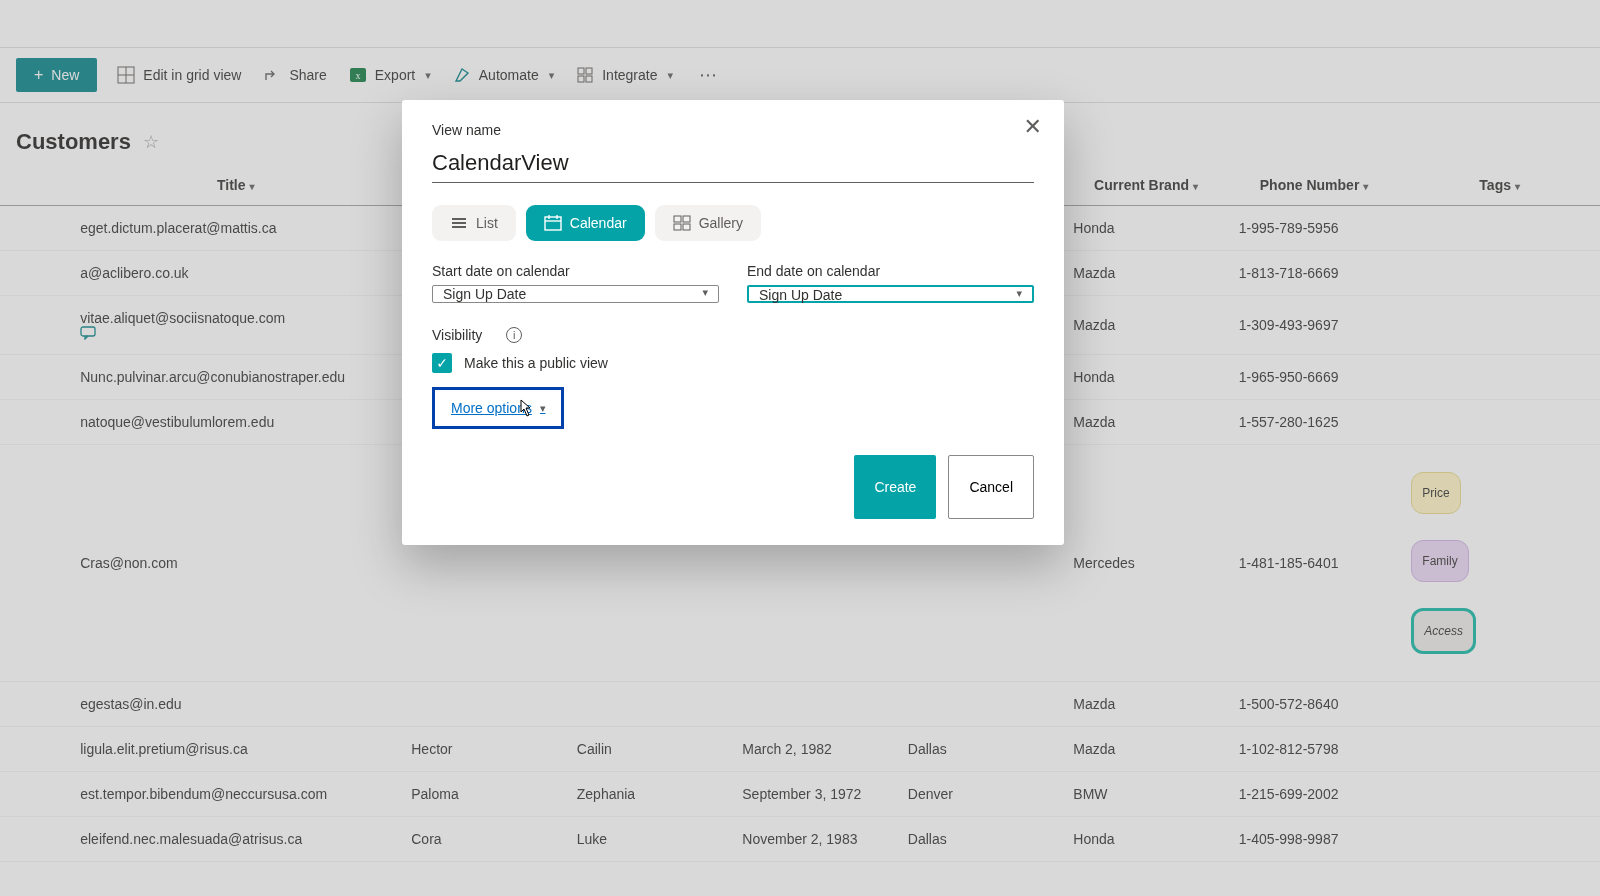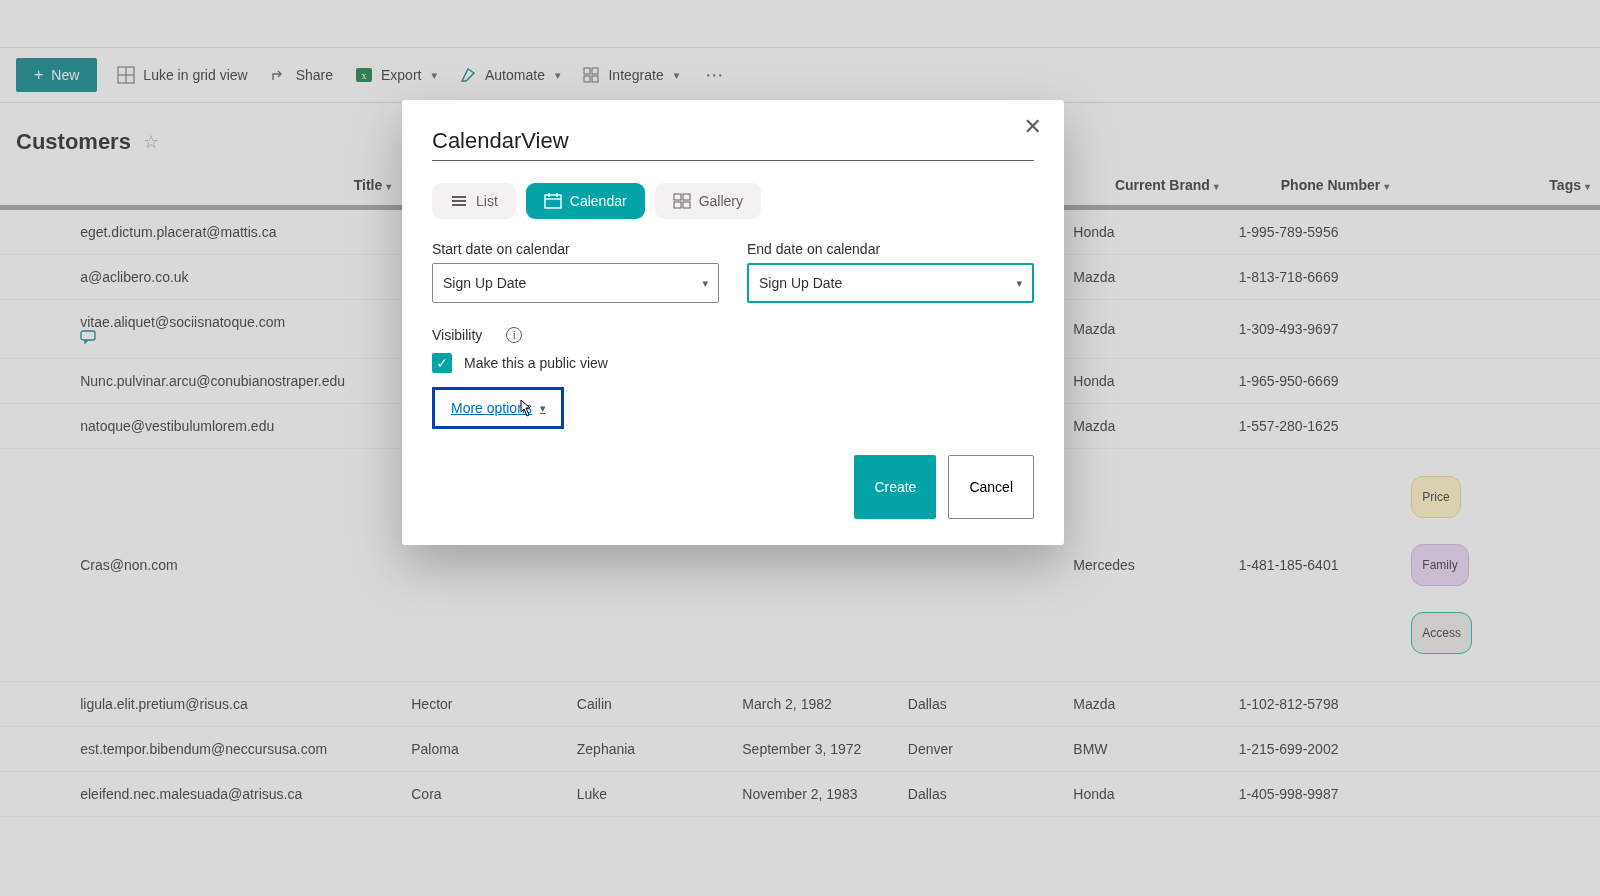--- a/index.html
+++ b/index.html
@@ -24,43 +24,43 @@
   table { border-collapse: collapse; width: 100%; table-layout: fixed; }
   col.sel { width: 70px; }
   col.title { width: 330px; }
   col.fn { width: 165px; }
   col.ln { width: 165px; }
   col.bd { width: 165px; }
   col.ct { width: 165px; }
   col.br { width: 165px; }
   col.ph { width: 170px; }
   col.tg { width: 200px; }
-  th { text-align: right; font-weight: 600; padding: 12px 10px; color: #323130; border-bottom: 5px solid #a3a3a3; }
+  th { text-align: center; font-weight: 600; padding: 12px 10px; color: #323130; border-bottom: 1px solid #a3a3a3; }
   th .hchev { font-size: 10px; color: #605e5c; margin-left: 4px; }
   td { padding: 14px 10px; color: #323130; border-bottom: 1px solid #f3f2f1; white-space: nowrap; overflow: hidden; text-overflow: ellipsis; }
   .comment-ico { color: #038387; margin-left: 6px; }
   .tag { display: inline-block; padding: 13px 10px; border-radius: 12px; font-size: 12px; margin: 13px 2px; text-align: right; }
   .tag-yellow { background: #fff4c3; border: 1px solid #e8d98b; }
   .tag-purple { background: #ead7f4; border: 1px solid #d2b1e6; }
-  .tag-grey   { background: #edebe9; border: 1px solid #14b8a6; }
+  .tag-grey   { background: #edebe9; border: 3px solid #14b8a6; font-style: italic; }
 
   
   .scrim { position: absolute; inset: 0; background: rgba(128,128,128,0.30); }
 
   
   .dialog { position: absolute; top: 100px; left: 402px; width: 662px; background: #fff; border-radius: 3px; box-shadow: 0 20px 50px rgba(0,0,0,.25); padding: 22px 30px 26px; }
   .close-x { position: absolute; top: 14px; right: 22px; font-size: 22px; color: #605e5c; cursor: pointer; background:none;border:none; }
   .lbl { font-size: 14px; color: #323130; margin-bottom: 6px; display: block; }
   .viewname { width: 100%; border: none; border-bottom: 1px solid #605e5c; font-size: 22px; padding: 6px 0 6px; outline: none; margin-bottom: 22px; color:#201f1e; }
   .seg { display: flex; gap: 10px; margin-bottom: 22px; }
   .seg-btn { display: flex; align-items: center; gap: 8px; background: #f3f2f1; border: none; padding: 10px 18px; border-radius: 9px; color: #605e5c; font-size: 14px; cursor: pointer; }
   .seg-btn.active { background: #03a3a7; color: #fff; }
   .two-col { display: flex; gap: 28px; margin-bottom: 24px; }
   .two-col > div { flex: 1; }
-  .selectbox { display: flex; justify-content: space-between; align-items: center; border: 1px solid #8a8886; height: 40px; padding: 0 10px; cursor: pointer; border-radius: 2px; }
+  .selectbox { display: flex; justify-content: space-between; border: 1px solid #8a8886; height: 18px; padding: 0 10px; cursor: pointer; border-radius: 2px; }
   .selectbox.teal { border: 2px solid #03a3a7; }
   .vis-row { display: flex; align-items: center; gap: 24px; margin-bottom: 4px; }
   .info-i { display: inline-flex; width: 16px; height: 16px; border: 1px solid #605e5c; border-radius: 50%; align-items: center; justify-content: center; font-size: 11px; color: #605e5c; }
   .chk-row { display: flex; align-items: center; gap: 12px; margin: 10px 0 14px; }
   .chkbox { width: 20px; height: 20px; background: #03a3a7; display: inline-flex; align-items: center; justify-content: center; color: #fff; font-size: 14px; border-radius: 2px; }
   .more-opt-box { border: 3px solid #0141ab; display: inline-flex; align-items: center; padding: 10px 16px; position: relative; }
   .more-opt-link { color: #006fc7; text-decoration: underline; display: inline-flex; align-items: center; gap: 6px; cursor: pointer; }
   .cursor-ico { position: absolute; left: 80px; top: 8px; font-size: 18px; color: #111; pointer-events: none; }
   .footer { display: flex; justify-content: flex-end; gap: 12px; margin-top: 26px; }
   .btn-create { background: #03a3a7; color: #fff; border: none; padding: 9px 20px; border-radius: 2px; font-size: 14px; cursor: pointer; }
@@ -79,21 +79,21 @@
     <span>New</span>
   </button>
   <div class="tb-item">
     <span class="tb-icon">
       <svg width="18" height="18" viewBox="0 0 18 18">
           <rect x="1" y="1" width="16" height="16" fill="none" stroke="#605e5c"></rect>
           <line x1="1" y1="9" x2="17" y2="9" stroke="#605e5c"></line>
           <line x1="9" y1="1" x2="9" y2="17" stroke="#605e5c"></line>
         </svg>
     </span>
-    <span>Luke in grid view</span>
+    <span>Edit in grid view</span>
   </div>
   <div class="tb-item">
     <span class="tb-icon">
       <svg width="18" height="18" viewBox="0 0 18 18">
           <path d="M3 14 L3 8 L11 8 M8 5 L11 8 L8 11" fill="none" stroke="#605e5c" stroke-width="1.4"></path>
         </svg>
     </span>
     <span>Share</span>
   </div>
   <div class="tb-item">
@@ -226,20 +226,31 @@
           <td></td>
           <td></td>
           <td></td>
           <td></td>
           <td>Mercedes</td>
           <td>1-481-185-6401</td>
           <td><span class="tag tag-yellow">Price</span><br><span class="tag tag-purple">Family</span><br><span class="tag tag-grey">Access</span><br></td>
         </tr>
         <tr>
           <td></td>
+          <td><span>egestas@in.edu</span></td>
+          <td></td>
+          <td></td>
+          <td></td>
+          <td></td>
+          <td>Mazda</td>
+          <td>1-500-572-8640</td>
+          <td></td>
+        </tr>
+        <tr>
+          <td></td>
           <td><span>ligula.elit.pretium@risus.ca</span></td>
           <td>Hector</td>
           <td>Cailin</td>
           <td>March 2, 1982</td>
           <td>Dallas</td>
           <td>Mazda</td>
           <td>1-102-812-5798</td>
           <td></td>
         </tr>
         <tr>
@@ -268,20 +279,21 @@
 </table>
 </div>
 
 <div class="scrim"></div>
 
 <div class="dialog">
   <button class="close-x">
     <span>✕</span>
   </button>
 
+  <label class="lbl">View name</label>
   <input class="viewname" type="text" value="CalendarView" style="">
 
   <div class="seg">
     <button class="seg-btn">
       <span>
         <svg width="18" height="14" viewBox="0 0 18 14">
             <line x1="2" y1="3" x2="16" y2="3" stroke="#605e5c" stroke-width="2"></line>
             <line x1="2" y1="7" x2="16" y2="7" stroke="#605e5c" stroke-width="2"></line>
             <line x1="2" y1="11" x2="16" y2="11" stroke="#605e5c" stroke-width="2"></line>
           </svg>

